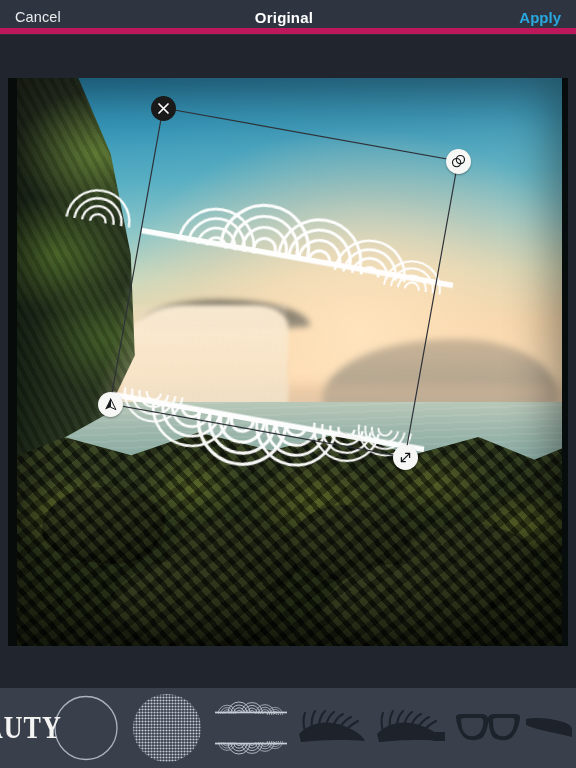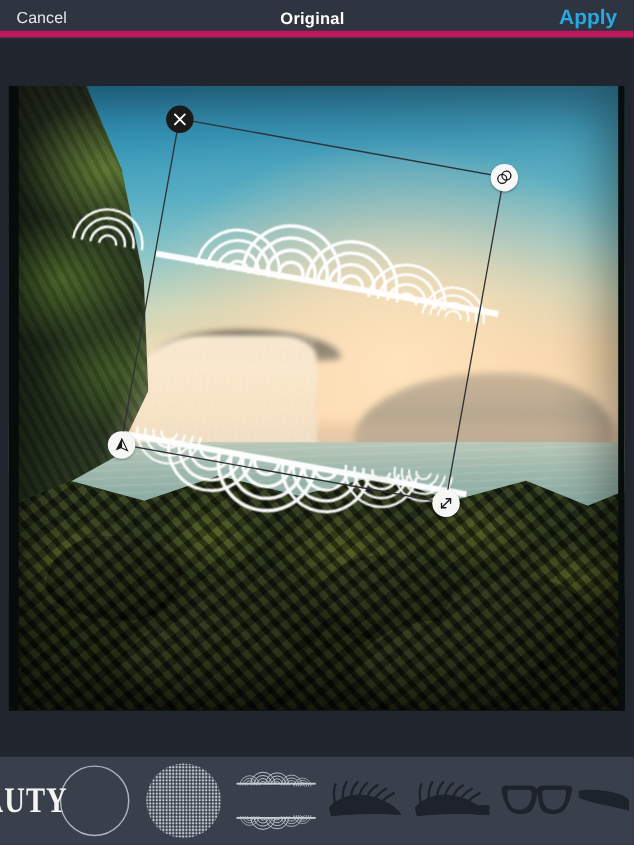--- a/index.html
+++ b/index.html
@@ -26,21 +26,21 @@
     font-family:"Liberation Sans", sans-serif;
   }
   #title {
     position:absolute; left:0; width:568px; top:0; height:34px;
     display:flex; align-items:center; justify-content:center;
     color:#ffffff; font-size:15px; font-weight:bold; letter-spacing:.2px;
   }
   #apply-btn {
     position:absolute; right:15px; top:0; height:34px;
     display:flex; align-items:center;
-    color:#29a8e0; font-size:19px; font-weight:bold;
+    color:#29a8e0; font-size:15px; font-weight:bold;
     background:none; border:none; cursor:pointer;
     font-family:"Liberation Sans", sans-serif;
   }
 
   
   #canvas-area {
     position:absolute; left:0; top:35px; width:576px; height:653px;
     background:#21262e;
     overflow:hidden;
   }

